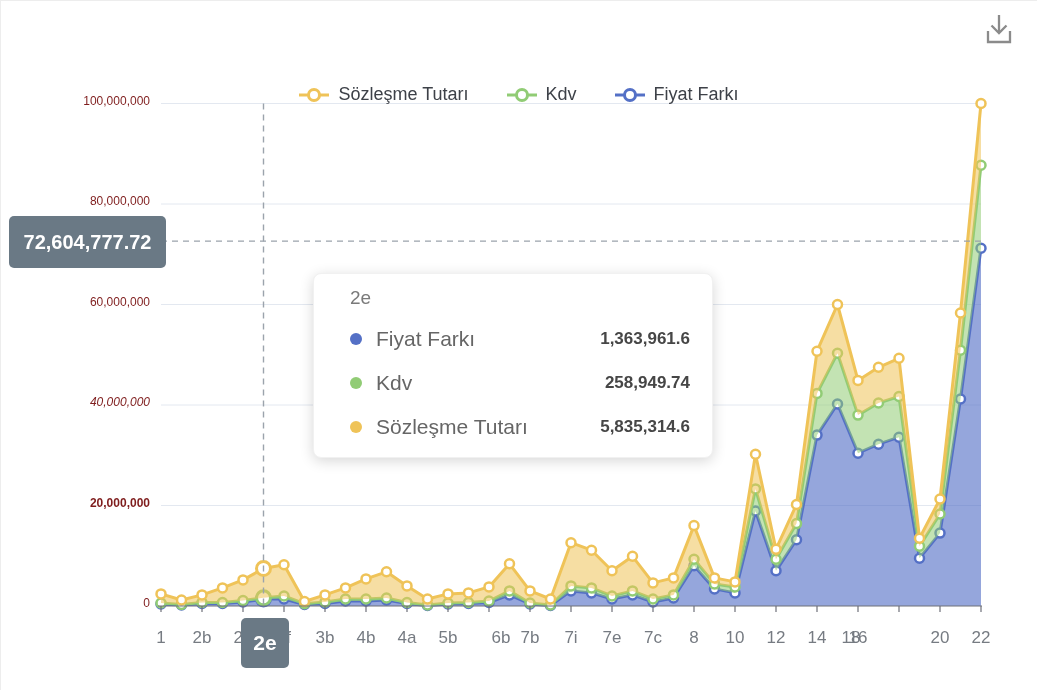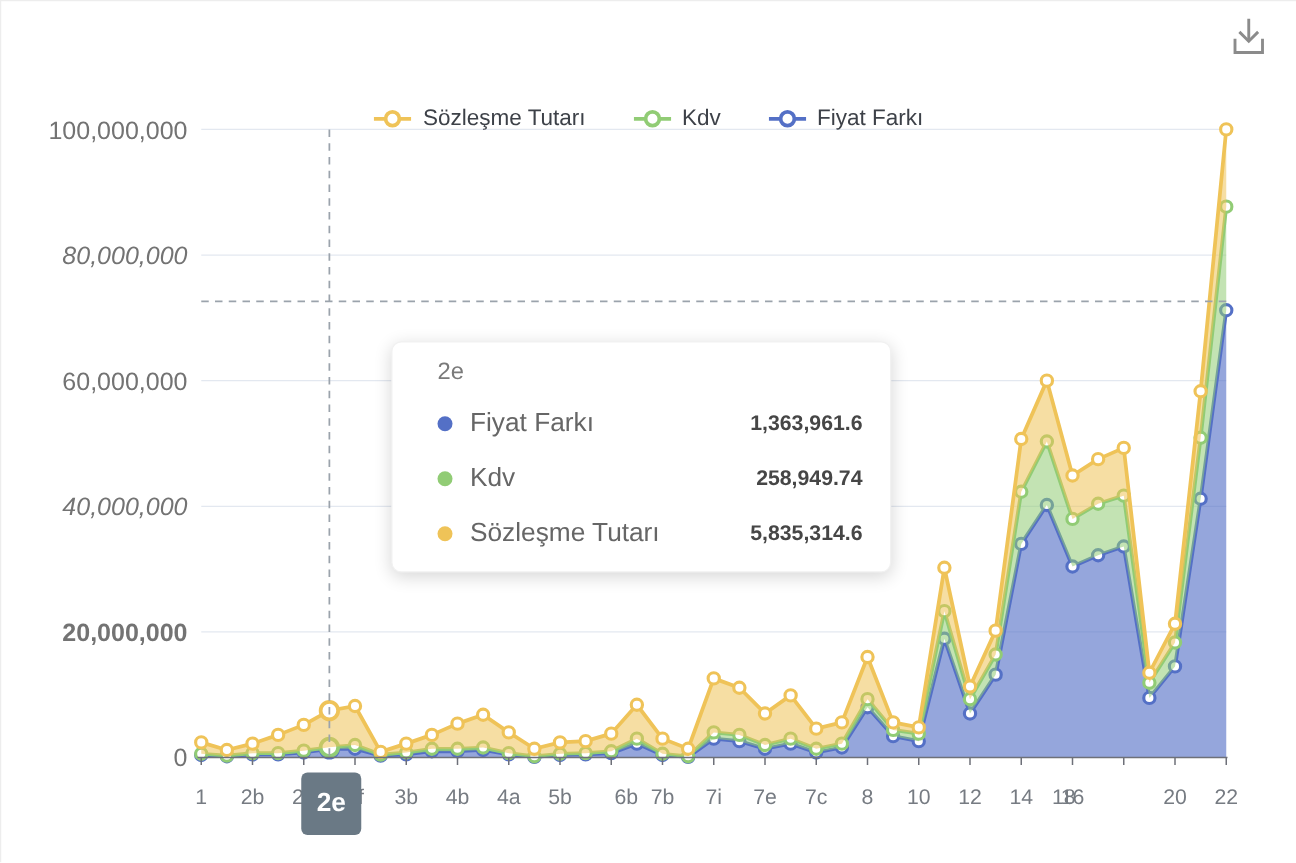--- a/index.html
+++ b/index.html
@@ -1,19 +1,19 @@
 <!DOCTYPE html>
 <html><head>
 <meta charset="utf-8">
 <style>
   html,body{margin:0;padding:0;background:#fff;}
   .root{position:relative;width:1037px;height:690px;background:#fff;overflow:hidden;
         font-family:"Liberation Sans","DejaVu Sans",sans-serif;border-top:1px solid #ededed;border-left:1px solid #ededed;box-sizing:border-box;}
   #plot{position:absolute;left:0;top:0;z-index:0;}
-  .ylab{position:absolute;right:887px;font-size:20px;color:#737373;white-space:nowrap;z-index:1;}
+  .ylab{position:absolute;right:887px;font-size:12px;color:#7f1d1d;white-space:nowrap;z-index:1;}
   .xlab{position:absolute;top:627px;width:80px;text-align:center;font-size:17px;color:#767b82;z-index:1;}
   .legend{position:absolute;top:83px;left:0;width:100%;display:flex;justify-content:center;
           align-items:center;gap:38px;z-index:2;}
   .legend-item{display:flex;align-items:center;gap:9px;font-size:18px;color:#3d4148;cursor:pointer;}
   .badge{position:absolute;background:#6a7985;color:#fff;font-weight:bold;border-radius:5px;
          display:flex;align-items:center;justify-content:center;z-index:3;}
   #xbadge{left:240px;top:617px;width:48px;height:50px;font-size:21px;}
   #ybadge{left:8px;top:215px;width:157px;height:52px;font-size:20px;}
   .tooltip{position:absolute;left:312px;top:272px;width:340px;background:#fff;border:1px solid #f1f1f1;
            border-radius:8px;box-shadow:0 3px 14px rgba(0,0,0,.16);padding:13px 22px 8px 36px;z-index:5;}
@@ -228,20 +228,21 @@
   <button class="dl" title="">
     <svg width="32" height="36" viewBox="0 0 32 36">
       <g fill="none" stroke="#8b8b8b" stroke-width="2.3">
         <path d="M16 3 V21"></path>
         <path d="M8.5 13.5 L16 21 L23.5 13.5"></path>
         <path d="M5 19 V30 H27 V19"></path>
       </g>
     </svg>
   </button>
 
+  <div class="badge" id="ybadge">72,604,777.72</div>
 
   <div class="badge" id="xbadge">2e</div>
 
   <div class="tooltip">
     <div class="tt-title">2e</div>
     <div class="tt-row">
       <span class="tt-dot" style="background: rgb(84, 112, 198);"></span>
       <span>Fiyat Farkı</span>
       <span class="tt-val">1,363,961.6</span>
     </div>
@@ -254,21 +255,21 @@
       <span class="tt-dot" style="background: rgb(239, 195, 88);"></span>
       <span>Sözleşme Tutarı</span>
       <span class="tt-val">5,835,314.6</span>
     </div>
   </div>
 
 <div class="ylab" style="top: 595px;">0</div>
     <div class="ylab" style="top: 494.5px; font-weight: bold;">20,000,000</div>
     <div class="ylab" style="top: 394px; font-style: italic;">40,000,000</div>
     <div class="ylab" style="top: 293.5px;">60,000,000</div>
-    <div class="ylab" style="top: 193px; font-style: italic;">80,000,000</div>
+    <div class="ylab" style="top: 193px;">80,000,000</div>
     <div class="ylab" style="top: 92.5px;">100,000,000</div>
     <div class="xlab" style="left: 120px;">1</div>
     <div class="xlab" style="left: 161px;">2b</div>
     <div class="xlab" style="left: 202px;">2d</div>
     <div class="xlab" style="left: 243px;">2f</div>
     <div class="xlab" style="left: 284px;">3b</div>
     <div class="xlab" style="left: 325px;">4b</div>
     <div class="xlab" style="left: 366px;">4a</div>
     <div class="xlab" style="left: 407px;">5b</div>
     <div class="xlab" style="left: 460px;">6b</div>

